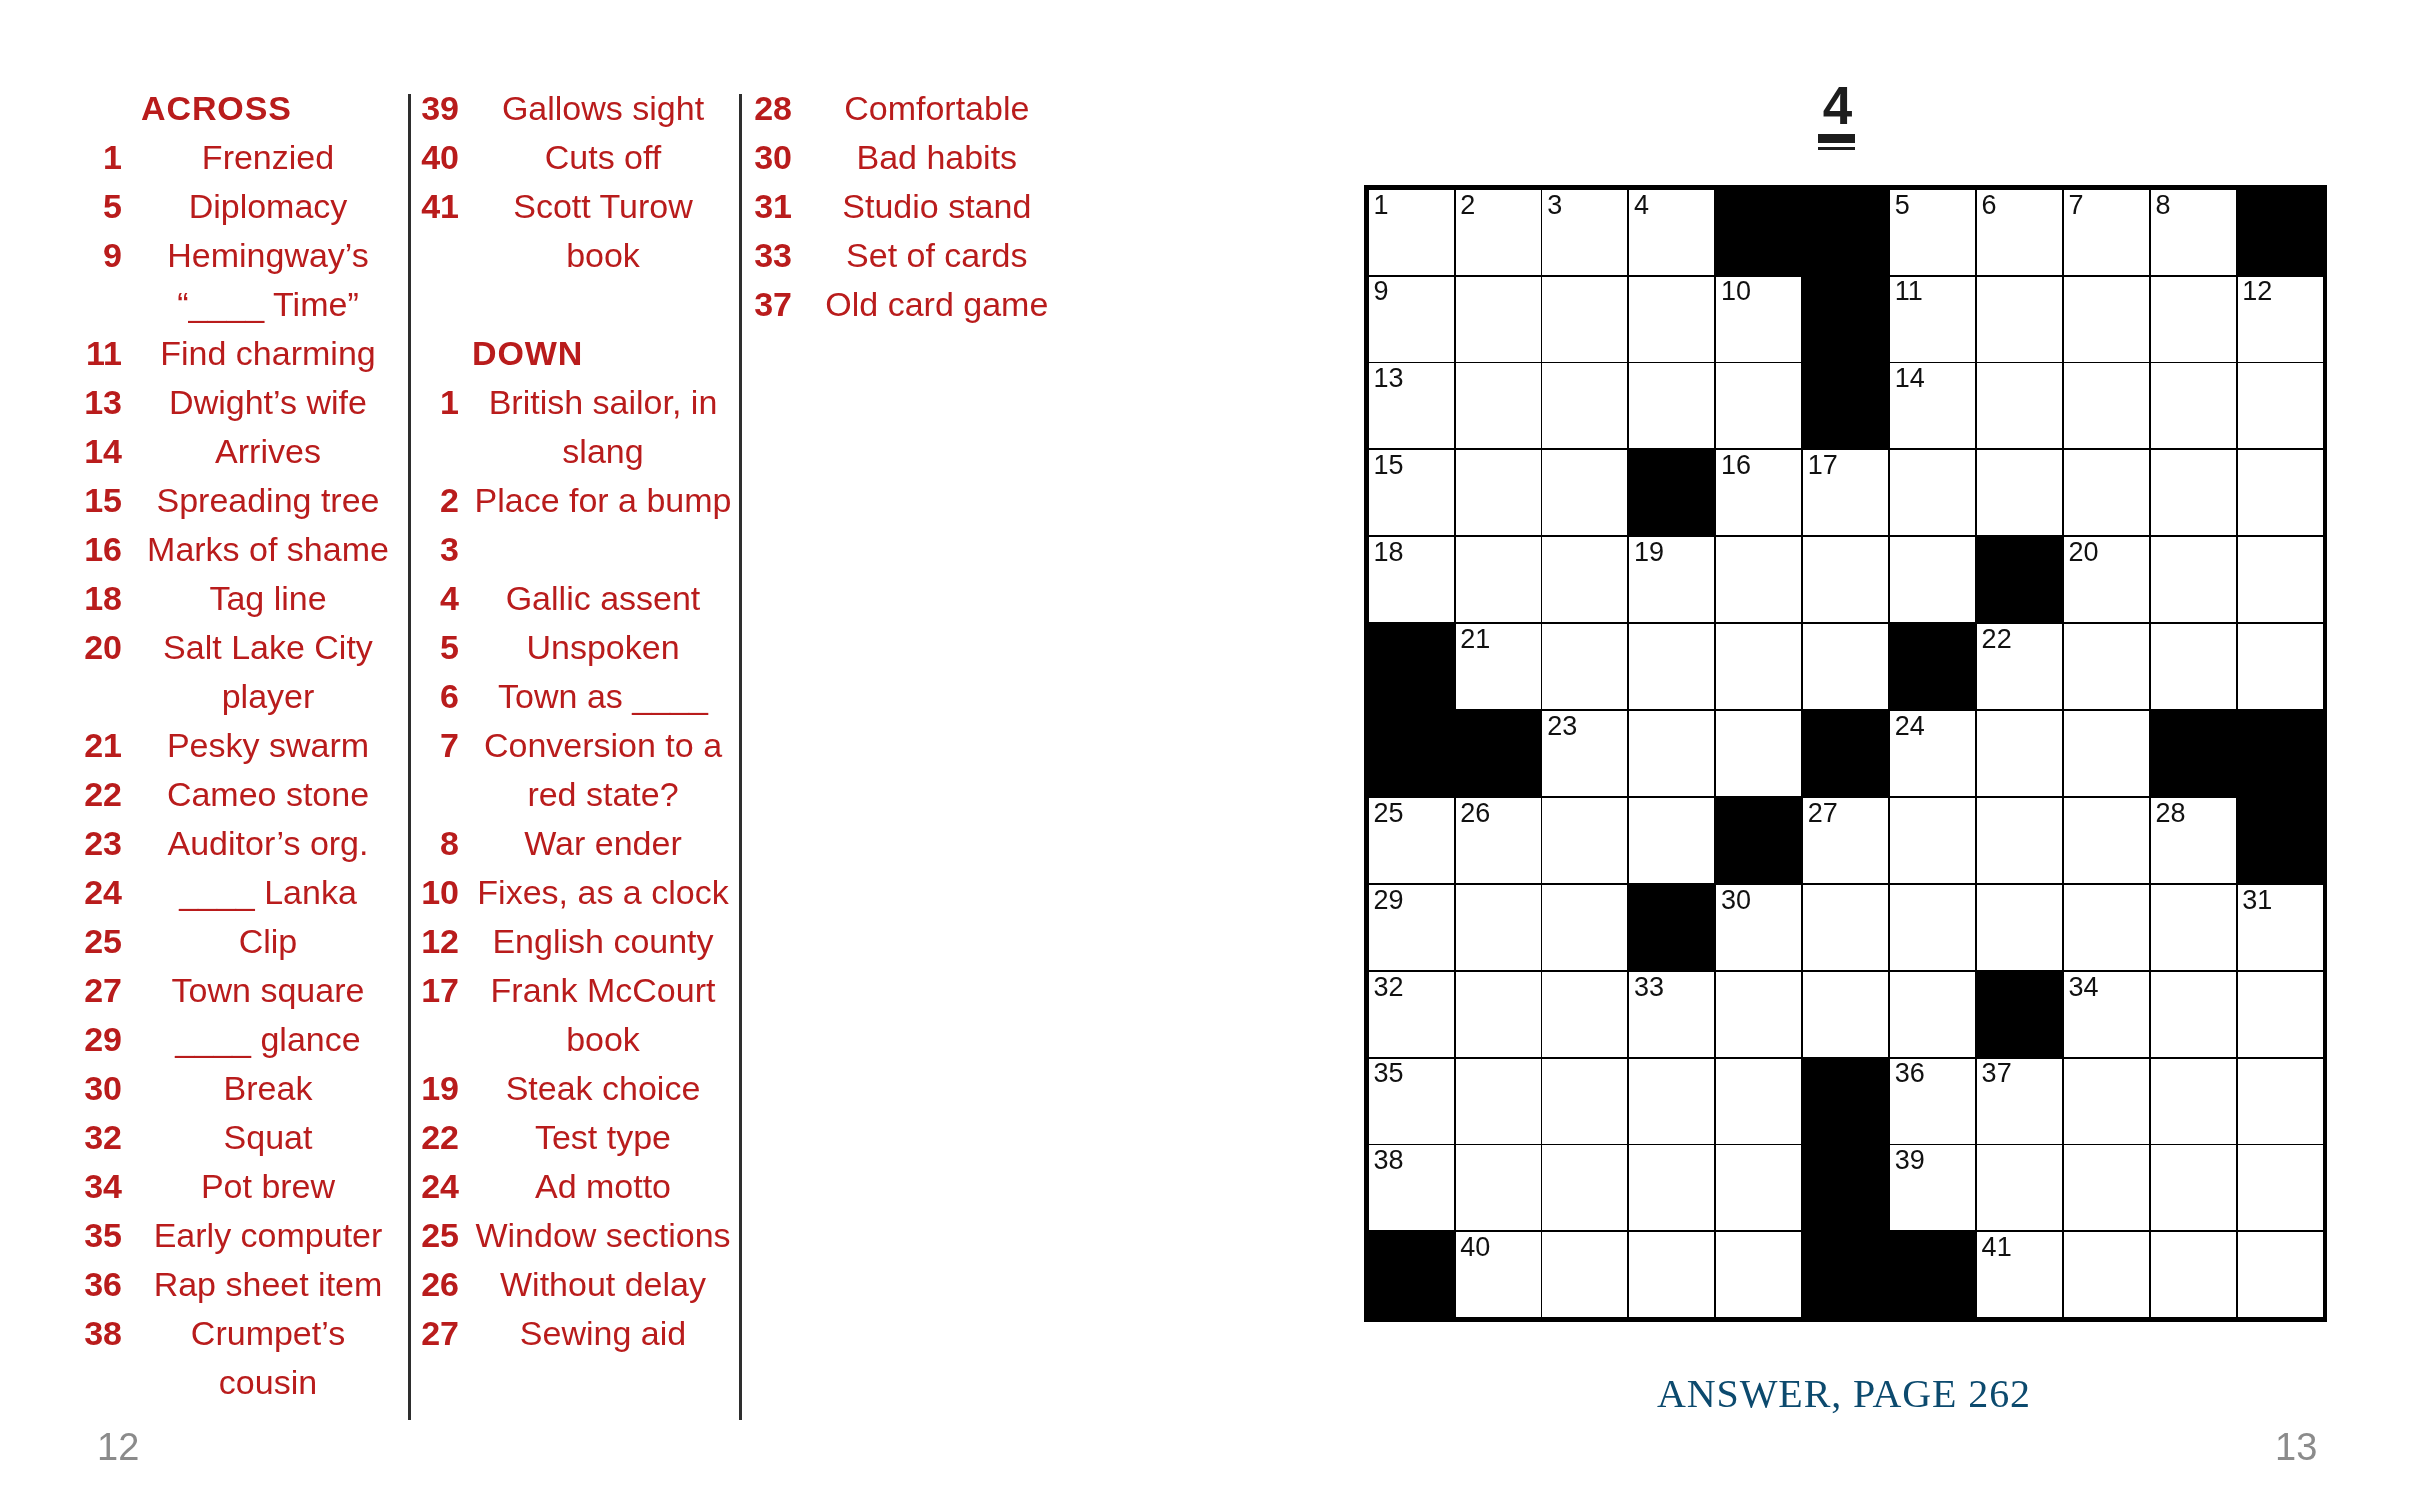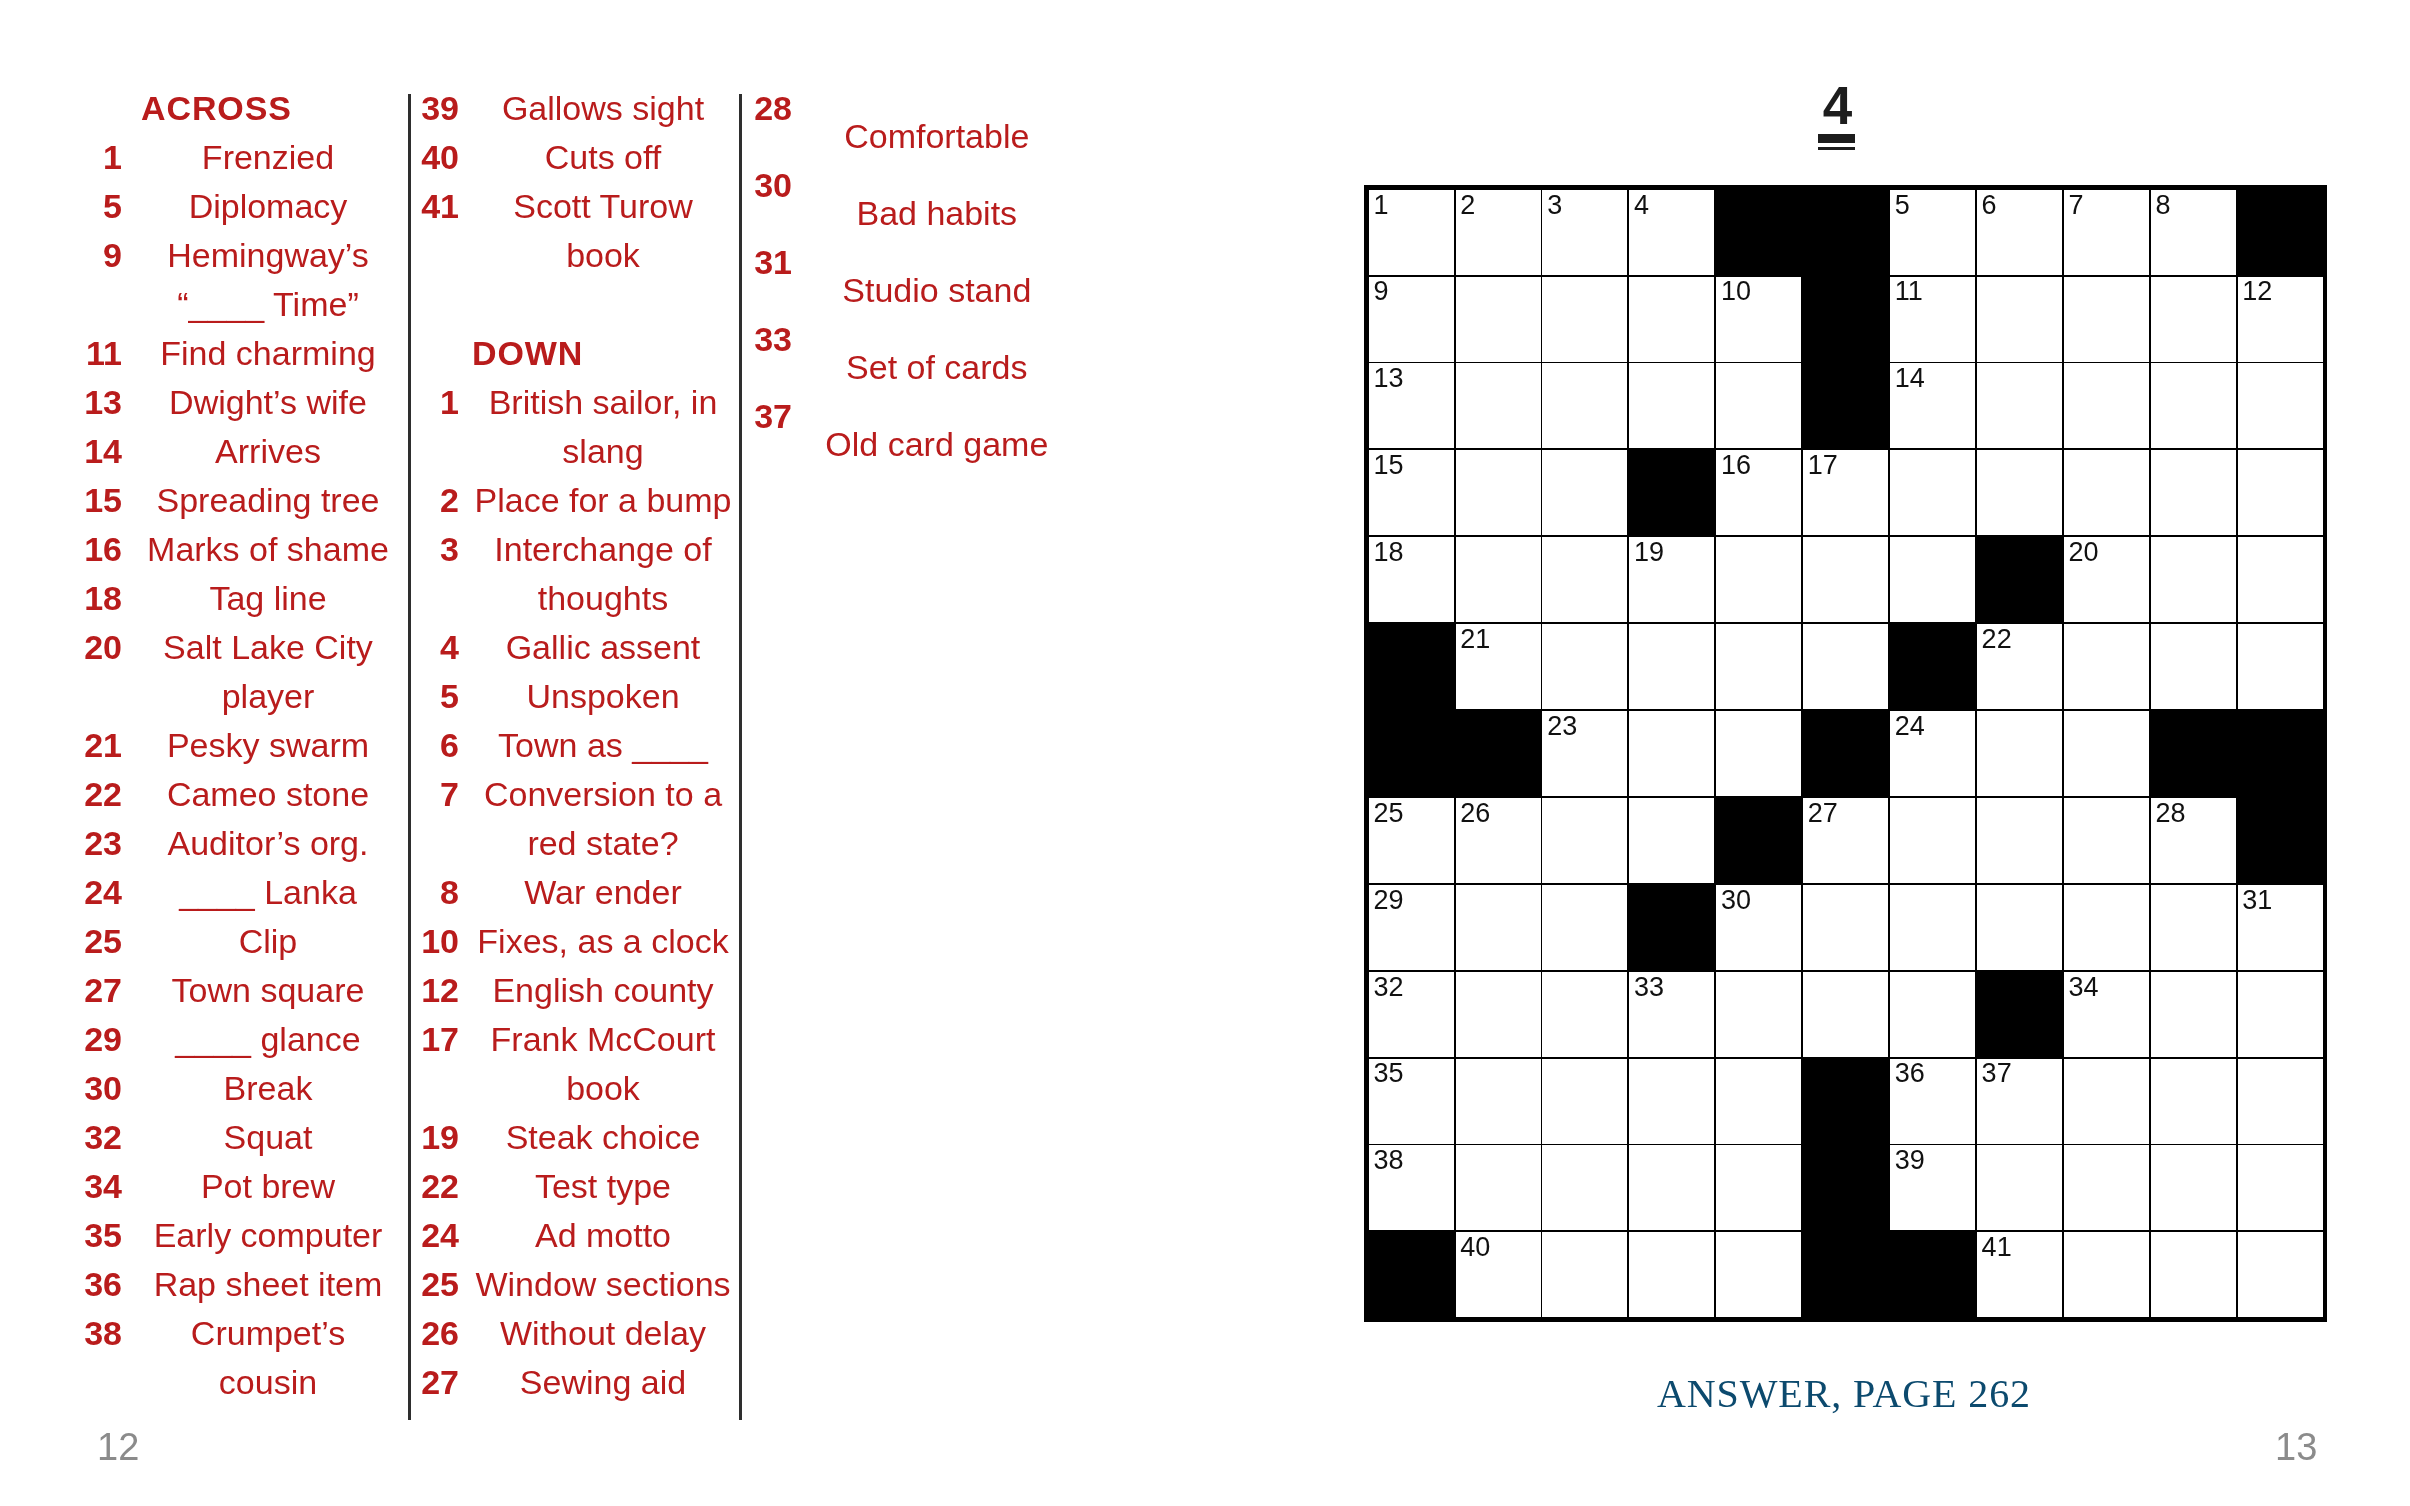--- a/index.html
+++ b/index.html
@@ -16,21 +16,21 @@
 
   .header { font-weight: 700; font-size: 34px; letter-spacing: 0.9px; }
   .col1 .header { margin-left: 64px; }
   .col2 .header { margin-left: 58px; }
 
   .clue { display: flex; align-items: flex-start; }
   .clue .num { flex: none; width: 45px; text-align: right; font-weight: 700; }
   .col3 .clue .num { width: 43px; }
   .clue .txt { margin-left: 19px; width: 254px; white-space: pre-line; text-align: center; }
   .col2 .clue .txt { margin-left: 13px; width: 262px; }
-  .col3 .clue .txt { margin-left: 11.3px; width: 267px; margin-top: 28px; }
+  .col3 .clue .txt { margin-left: 11.3px; width: 267px; }
 
   .spacer { height: 49px; }
 
   .vdivider { position: absolute; top: 94px; height: 1326px; width: 2.8px; background: #2e2e2e; }
   .vdivider.d1 { left: 408px; }
   .vdivider.d2 { left: 739px; }
 
   
   .puzzle-title { position: absolute; left: 1781px; top: 79px; width: 113px; height: 56px;
                   text-align: center; font-weight: 700; font-size: 53px; line-height: 53px; color: #1d1d1d; }
@@ -188,22 +188,20 @@
           <span class="num">1</span>
           <span class="txt">British sailor, in
 slang</span>
         </div>
         <div class="clue">
           <span class="num">2</span>
           <span class="txt">Place for a bump</span>
         </div>
         <div class="clue">
           <span class="num">3</span>
-          <span class="txt">Interchange of
-thoughts</span>
         </div>
         <div class="clue">
           <span class="num">4</span>
           <span class="txt">Gallic assent</span>
         </div>
         <div class="clue">
           <span class="num">5</span>
           <span class="txt">Unspoken</span>
         </div>
         <div class="clue">

